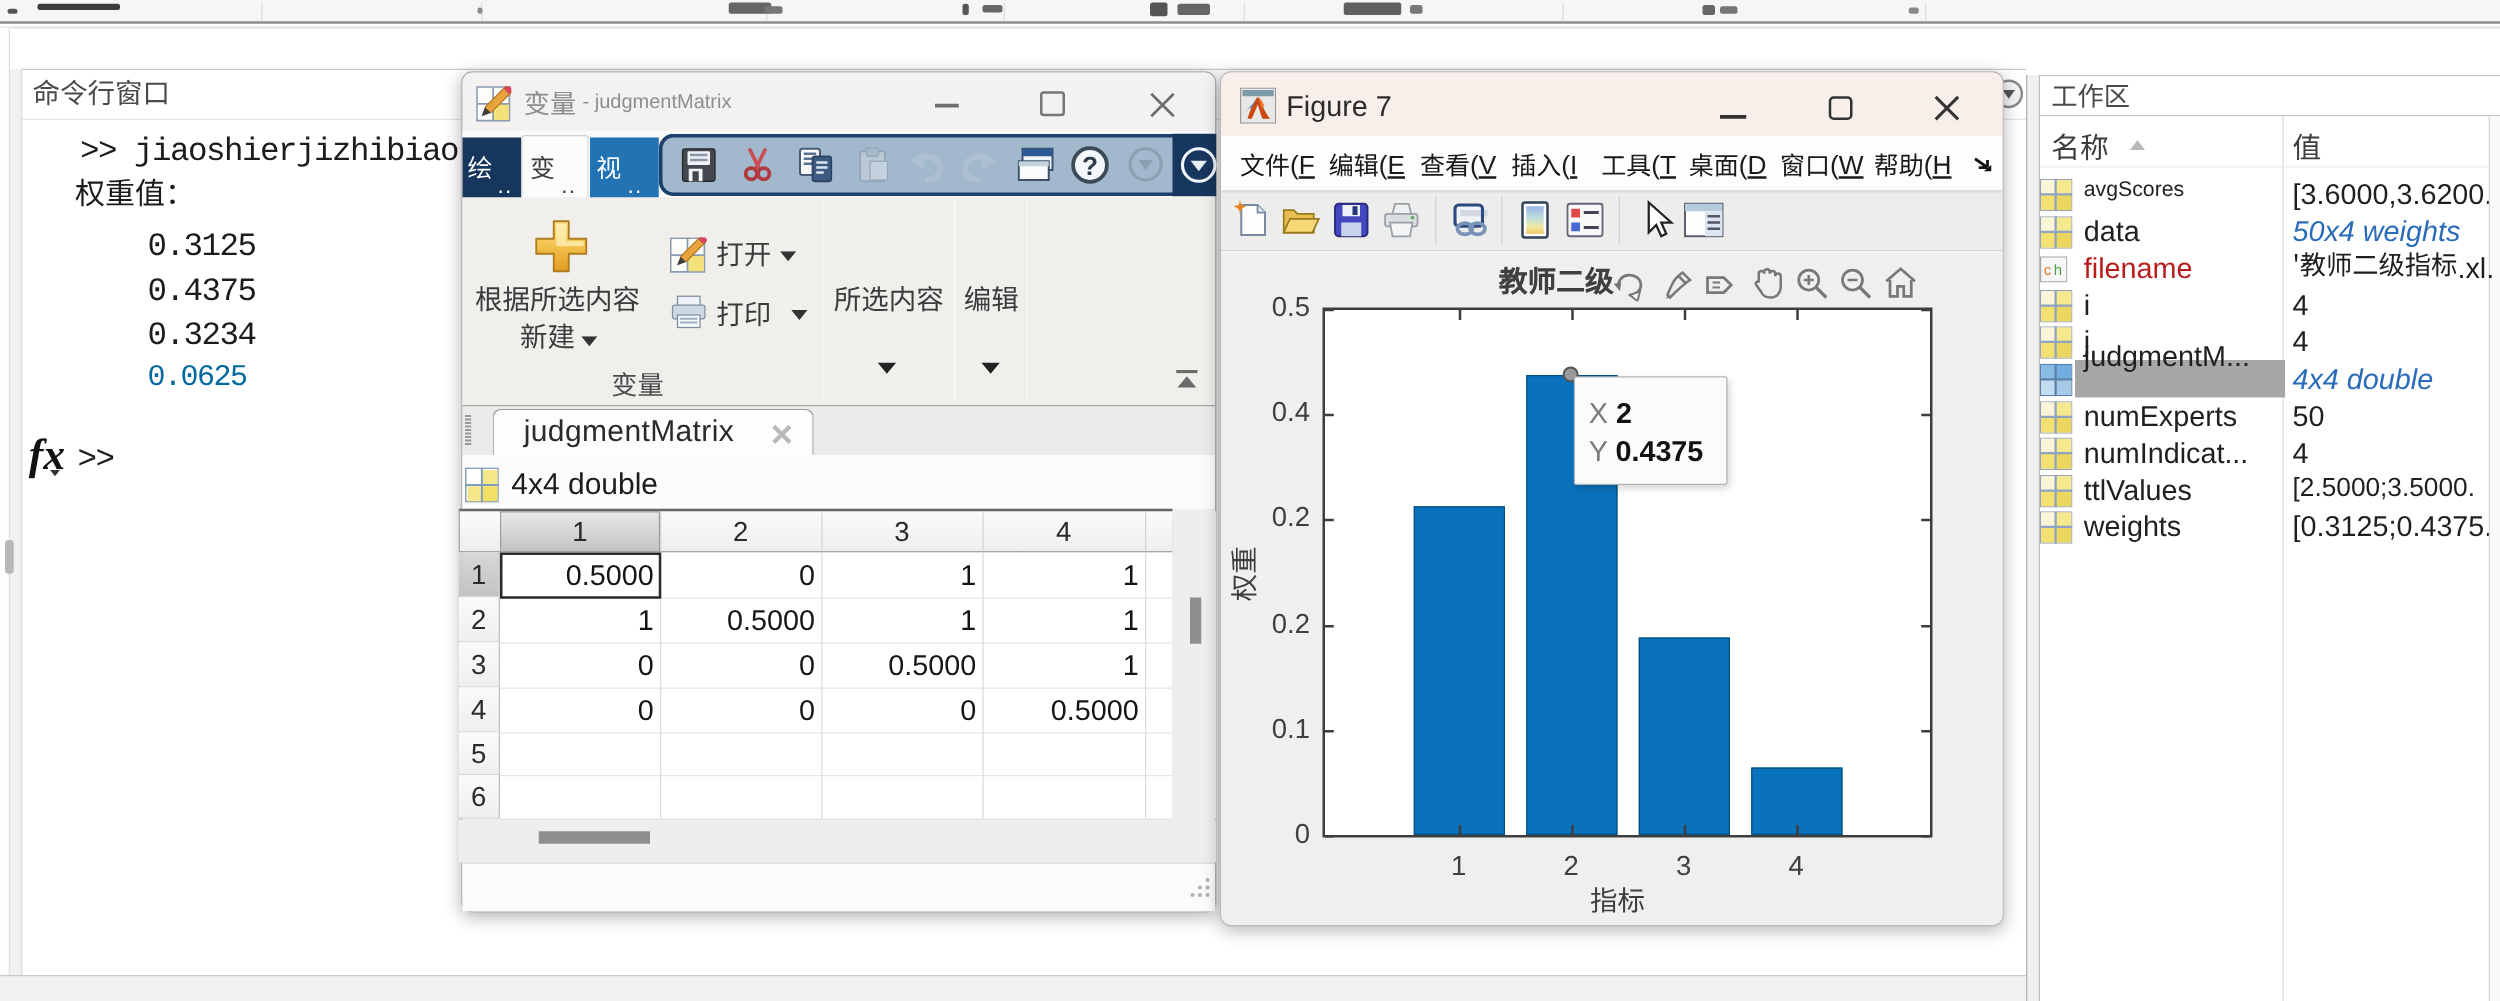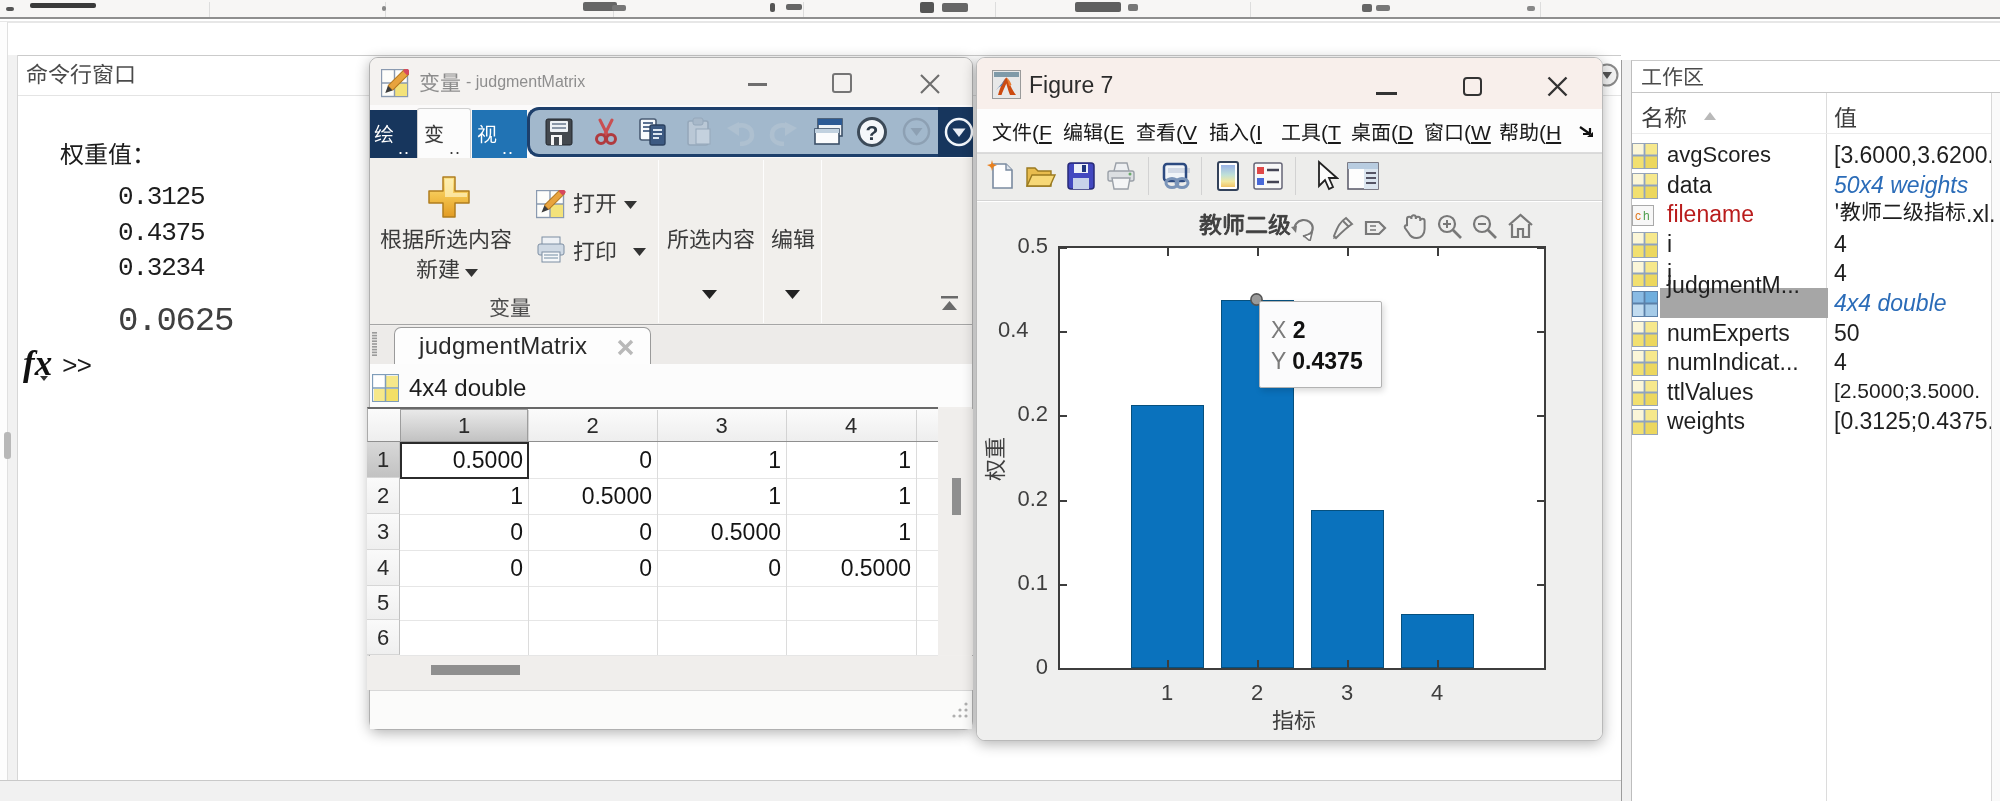--- a/index.html
+++ b/index.html
@@ -41,32 +41,33 @@
         <path transform="translate(2000 0)" d="M435 780V708H927V780ZM267 841C216 768 119 679 35 622C48 608 69 579 79 562C169 626 272 724 339 811ZM391 504V432H728V17C728 1 721 -4 702 -5C684 -6 616 -6 545 -3C556 -25 567 -56 570 -77C668 -77 725 -77 759 -66C792 -53 804 -30 804 16V432H955V504ZM307 626C238 512 128 396 25 322C40 307 67 274 78 259C115 289 154 325 192 364V-83H266V446C308 496 346 548 378 600Z"></path>
         <path transform="translate(3000 0)" d="M371 673C293 611 182 561 86 534L125 476C230 508 342 568 426 637ZM576 631C679 587 810 516 874 469L923 518C854 566 722 632 622 674ZM432 573C417 543 391 503 367 471H164V-82H239V-40H769V-76H847V471H446C468 497 491 527 511 557ZM239 17V414H769V17ZM365 219C405 203 448 183 490 162C427 124 352 97 277 82C289 69 303 48 310 33C394 54 476 86 546 133C598 104 644 75 675 51L714 94C684 117 641 143 594 169C641 209 679 258 705 318L665 337L654 335H427C437 352 446 369 454 386L395 395C373 346 332 288 274 244C288 237 308 220 319 208C348 232 373 259 394 286H623C602 252 573 222 540 196C494 219 446 240 402 257ZM426 826C438 805 450 779 461 755H77V597H152V695H844V601H922V755H551C538 784 520 818 504 845Z"></path>
         <path transform="translate(4000 0)" d="M127 735V-55H205V30H796V-51H876V735ZM205 107V660H796V107Z"></path>
       </g>
     </svg>
     <div class="abs" style="left:18px;top:95px;width:1603px;height:1px;background:#e4e4e4"></div>
     <svg class="abs" style="left:1594px;top:62px" width="26" height="26">
       <circle cx="13" cy="13" r="10.5" fill="#f4f4f4" stroke="#8a8a8a" stroke-width="2"></circle>
       <path d="M8 10 L18 10 L13 17 Z" fill="#555"></path>
     </svg>
+    <div class="abs mono" style="left:64px;top:106px;font-size:26px;letter-spacing:-1.2px;color:#1c1c1c">&gt;&gt; jiaoshierjizhibiao</div>
     <svg style="position:absolute;left:60px;top:142px;overflow:visible" width="96.0" height="25.4">
       <g transform="translate(0 21.12) scale(0.024000 -0.024000)" fill="#1c1c1c">
         <path transform="translate(0 0)" d="M853 675C821 501 761 356 681 242C606 358 560 497 528 675ZM423 748V675H458C494 469 545 311 633 180C556 90 465 24 366 -17C383 -31 403 -61 413 -79C512 -33 602 32 679 119C740 44 817 -22 914 -85C925 -63 948 -38 968 -23C867 37 789 103 727 179C828 316 901 500 935 736L888 751L875 748ZM212 840V628H46V558H194C158 419 88 260 19 176C33 157 53 124 63 102C119 174 173 297 212 421V-79H286V430C329 375 386 298 409 260L454 327C430 356 318 485 286 516V558H420V628H286V840Z"></path>
         <path transform="translate(1000 0)" d="M159 540V229H459V160H127V100H459V13H52V-48H949V13H534V100H886V160H534V229H848V540H534V601H944V663H534V740C651 749 761 761 847 776L807 834C649 806 366 787 133 781C140 766 148 739 149 722C247 724 354 728 459 734V663H58V601H459V540ZM232 360H459V284H232ZM534 360H772V284H534ZM232 486H459V411H232ZM534 486H772V411H534Z"></path>
         <path transform="translate(2000 0)" d="M599 840C596 810 591 774 586 738H329V671H574C568 637 562 605 555 578H382V14H286V-51H958V14H869V578H623C631 605 639 637 646 671H928V738H661L679 835ZM450 14V97H799V14ZM450 379H799V293H450ZM450 435V519H799V435ZM450 239H799V152H450ZM264 839C211 687 124 538 32 440C45 422 66 383 74 366C103 398 132 435 159 475V-80H229V589C269 661 304 739 333 817Z"></path>
         <path transform="translate(3000 0)" d="M250 486C290 486 326 515 326 560C326 606 290 636 250 636C210 636 174 606 174 560C174 515 210 486 250 486ZM250 -4C290 -4 326 26 326 71C326 117 290 146 250 146C210 146 174 117 174 71C174 26 210 -4 250 -4Z"></path>
       </g>
     </svg>
     <div class="abs mono" style="left:118px;top:182px;font-size:26px;letter-spacing:-1.2px;color:#1c1c1c">0.3125</div>
     <div class="abs mono" style="left:118px;top:218px;font-size:26px;letter-spacing:-1.2px;color:#1c1c1c">0.4375</div>
     <div class="abs mono" style="left:118px;top:253px;font-size:26px;letter-spacing:-1.2px;color:#1c1c1c">0.3234</div>
-    <div class="abs mono" style="left:118px;top:302px;font-size:34px;letter-spacing:-1.2px;color:#404040">0.0625</div>
+    <div class="abs mono" style="left:118px;top:289px;font-size:24px;letter-spacing:-1.2px;color:#0369a1">0.0625</div>
     <div class="abs" style="left:23px;top:344px;font-family:'Liberation Serif',serif;font-style:italic;font-weight:bold;font-size:35px;color:#111">fx</div>
     <svg class="abs" style="left:40px;top:376px" width="10" height="6">
       <path d="M0 0 L8 0 L4 5 Z" fill="#333"></path>
     </svg>
     <div class="abs mono" style="left:62px;top:352px;font-size:26px;letter-spacing:-1.2px;color:#1c1c1c">&gt;&gt;</div>
     <div class="abs" style="left:0;top:780px;width:1621px;height:21px;background:#f1f1f1;border-top:1px solid #c9c9c9"></div>
     <div class="abs" style="left:1621px;top:60px;width:1px;height:741px;background:#9c9c9c"></div>
     <div class="abs" style="left:1622px;top:60px;width:9px;height:741px;background:#f0f0f0"></div>
     <div class="abs" style="left:1631px;top:60px;width:369px;height:741px;background:#fff;border-left:1px solid #bdbdbd;border-top:1px solid #cbcbcb"></div>
     <svg style="position:absolute;left:1641px;top:66px;overflow:visible" width="63.0" height="22.3">
@@ -95,21 +96,21 @@
     <div class="abs" style="left:1632px;top:133px;width:368px;height:1px;background:#ececec"></div>
     <div class="abs" style="left:1991px;top:93px;width:9px;height:708px;background:#fafafa;border-left:1px solid #d8d8d8"></div>
     <svg class="abs" style="left:1632px;top:143px" width="26" height="26">
 <rect x="0.5" y="0.5" width="25" height="25" fill="#fffdf2" stroke="#98a5b6"></rect>
 <rect x="1" y="13" width="11" height="12" fill="#f2e070"></rect>
       <rect x="13" y="13" width="12" height="12" fill="#ecd75e"></rect>
 <rect x="13" y="1" width="12" height="11" fill="#f6e88c"></rect>
       <rect x="1" y="1" width="11" height="11" fill="#fbf6d8"></rect>
 <path d="M0 12.5 H26 M12.5 0 V26" stroke="#8fa3c0" stroke-width="1.8" fill="none"></path>
     </svg>
-    <div class="abs" style="left:1667px;top:142px;font-size:22px;color:#1f1f1f">avgScores</div>
+    <div class="abs" style="left:1667px;top:142px;font-size:17px;color:#1f1f1f">avgScores</div>
     <div class="abs" style="left:1834px;top:142px;font-size:23px;color:#1f1f1f;width:157px;overflow:hidden;white-space:nowrap">[3.6000,3.6200.</div>
     <svg class="abs" style="left:1632px;top:173px" width="26" height="26">
 <rect x="0.5" y="0.5" width="25" height="25" fill="#fffdf2" stroke="#98a5b6"></rect>
 <rect x="1" y="13" width="11" height="12" fill="#f2e070"></rect>
       <rect x="13" y="13" width="12" height="12" fill="#ecd75e"></rect>
 <rect x="13" y="1" width="12" height="11" fill="#f6e88c"></rect>
       <rect x="1" y="1" width="11" height="11" fill="#fbf6d8"></rect>
 <path d="M0 12.5 H26 M12.5 0 V26" stroke="#8fa3c0" stroke-width="1.8" fill="none"></path>
     </svg>
     <div class="abs" style="left:1667px;top:172px;font-size:23px;color:#1f1f1f">data</div>
@@ -667,21 +668,21 @@
 <circle cx="11" cy="11" r="8" fill="none" stroke="#787878" stroke-width="2.2"></circle>
 <path d="M17 17 L25 25" stroke="#787878" stroke-width="2.6"></path>
       <path d="M7 11 h8" stroke="#787878" stroke-width="2"></path>
     </svg>
     <svg class="abs" style="left:1506px;top:212px" width="29" height="29">
 <path d="M3 13 L14.5 3 L26 13" fill="none" stroke="#787878" stroke-width="2.2"></path>
 <path d="M6 12 V25 H12 V17 H17 V25 H23 V12" fill="none" stroke="#787878" stroke-width="2.2"></path>
     </svg>
     <div class="abs" style="left:1058px;top:246px;width:488px;height:424px;background:#fff;border:2px solid #3d3d3d"></div>
     <div class="abs" style="left:998px;top:233px;width:50px;text-align:right;font-size:22px;color:#3e3e3e">0.5</div>
-    <div class="abs" style="left:998px;top:317px;width:50px;font-size:22px;color:#3e3e3e">0.4</div>
+    <div class="abs" style="left:998px;top:317px;width:50px;text-align:right;font-size:22px;color:#3e3e3e">0.4</div>
     <div class="abs" style="left:998px;top:401px;width:50px;text-align:right;font-size:22px;color:#3e3e3e">0.2</div>
     <div class="abs" style="left:998px;top:486px;width:50px;text-align:right;font-size:22px;color:#3e3e3e">0.2</div>
     <div class="abs" style="left:998px;top:570px;width:50px;text-align:right;font-size:22px;color:#3e3e3e">0.1</div>
     <div class="abs" style="left:998px;top:654px;width:50px;text-align:right;font-size:22px;color:#3e3e3e">0</div>
     <div class="abs" style="left:1147px;top:680px;width:40px;text-align:center;font-size:22px;color:#3e3e3e">1</div>
     <div class="abs" style="left:1237px;top:680px;width:40px;text-align:center;font-size:22px;color:#3e3e3e">2</div>
     <div class="abs" style="left:1327px;top:680px;width:40px;text-align:center;font-size:22px;color:#3e3e3e">3</div>
     <div class="abs" style="left:1417px;top:680px;width:40px;text-align:center;font-size:22px;color:#3e3e3e">4</div>
     <div class="abs" style="left:1131px;top:405px;width:73px;height:263px;background:#0a72bd;border:1px solid #06507e"></div>
     <div class="abs" style="left:1221px;top:300px;width:73px;height:368px;background:#0a72bd;border:1px solid #06507e"></div>

